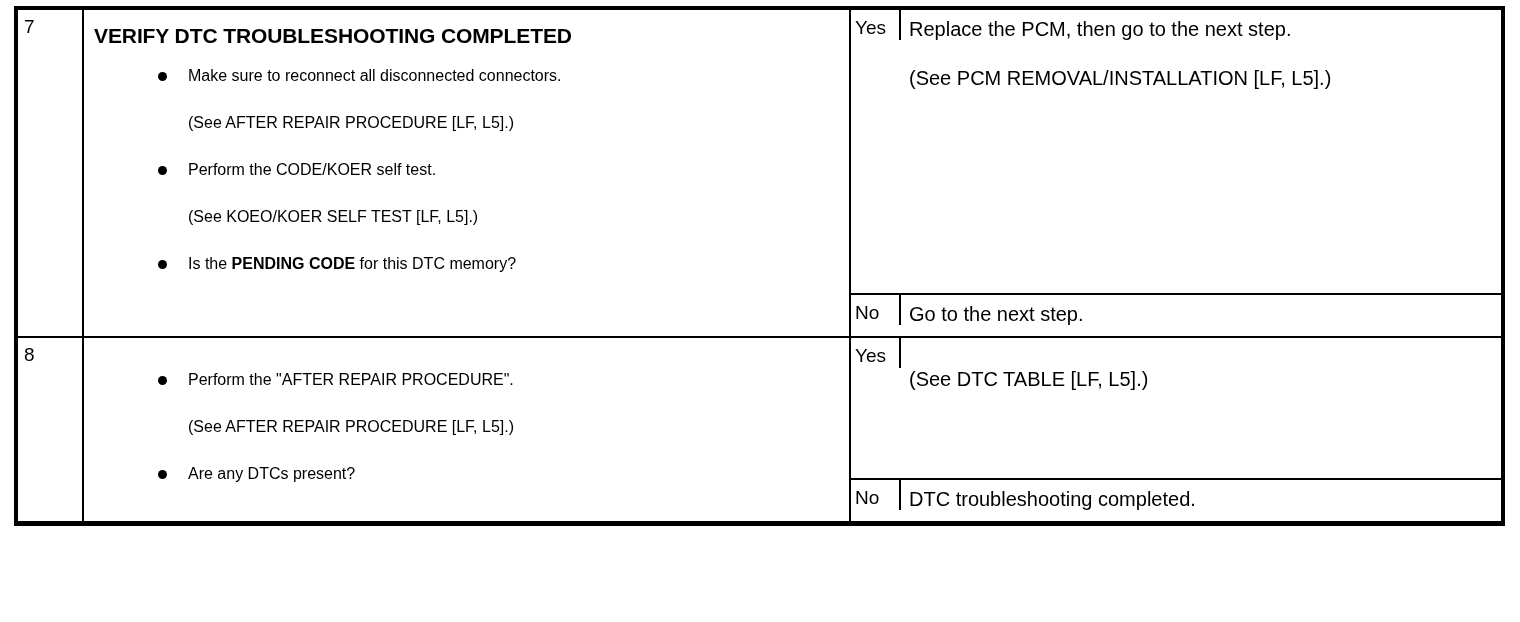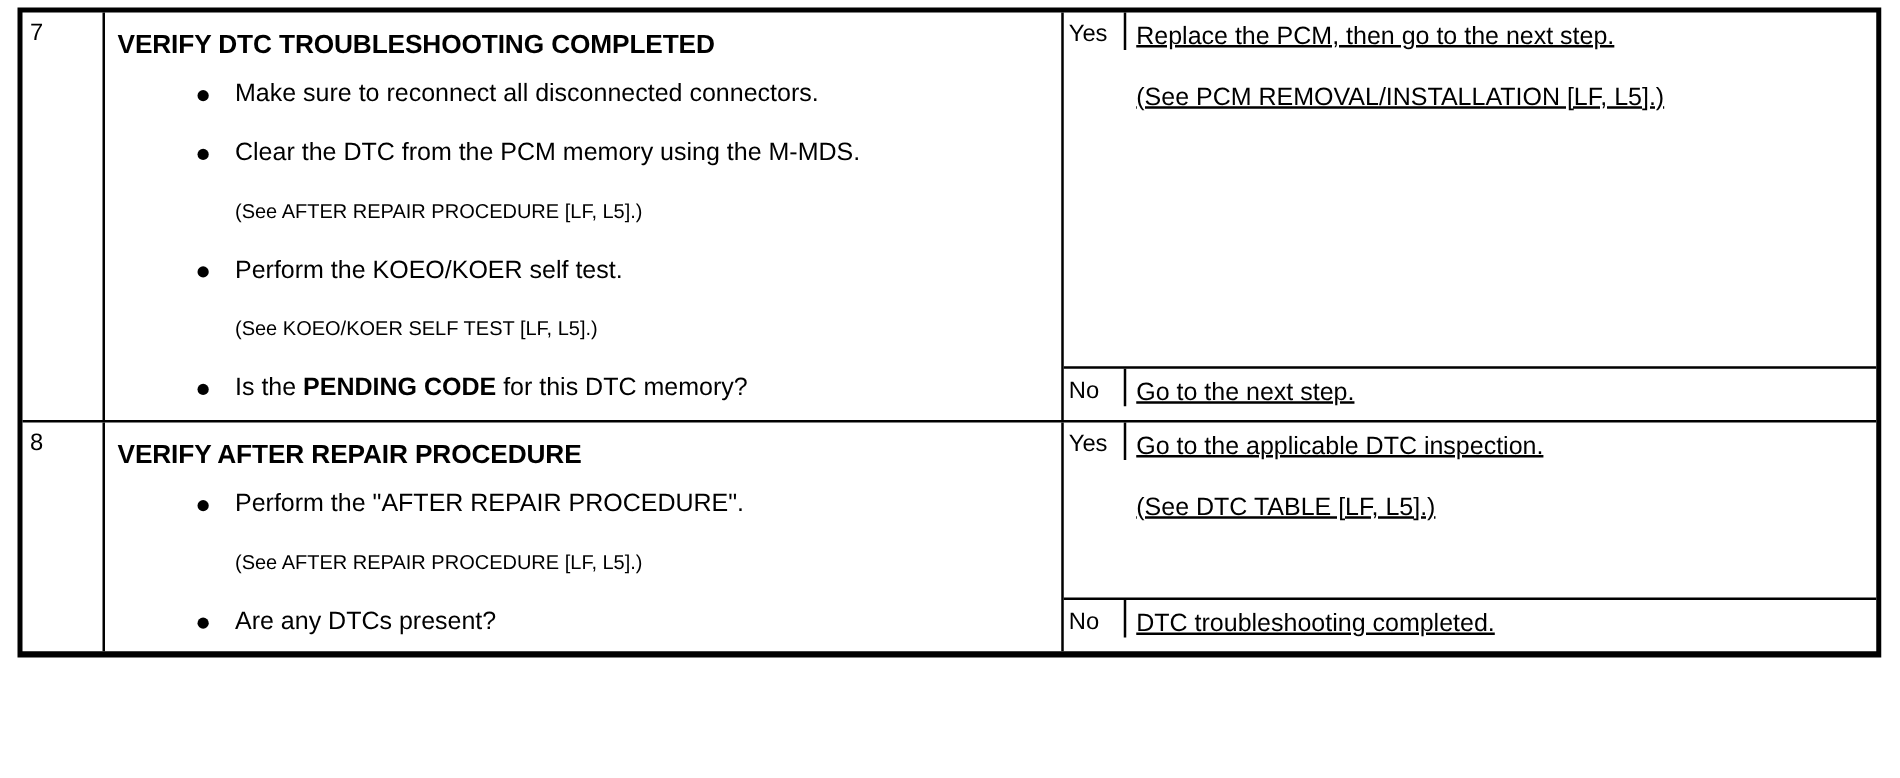--- a/index.html
+++ b/index.html
@@ -63,21 +63,21 @@
     white-space: nowrap;
   }
 
   .bullet-list {
     list-style: none;
     margin: 0;
     padding: 0 0 0 64px;
   }
   .bullet-item {
     position: relative;
-    font-size: 20px;
+    font-size: 16px;
     line-height: 27px;
     margin-top: 20px;
     padding-left: 30px;
   }
   .bullet-item:first-child { margin-top: 14px; }
   .bullet-dot {
     position: absolute;
     left: 0;
     top: 10px;
     width: 9px;
@@ -116,21 +116,20 @@
     padding: 6px 0 0 4px;
     font-size: 19px;
     line-height: 24px;
   }
   .answer-body {
     flex: 1 1 auto;
     box-sizing: border-box;
     padding: 6px 8px 8px 8px;
     font-size: 20px;
     line-height: 27px;
-    text-decoration: underline;
   }
   .answer-line { margin: 0; }
   .answer-line.spaced { margin-top: 22px; }
 </style>
 </head>
 <body>
 
 <div class="sheet">
 
   <div class="step-row">
@@ -141,32 +140,28 @@
 
     <div class="action-cell">
       <div class="action-title">VERIFY DTC TROUBLESHOOTING COMPLETED</div>
       <ul class="bullet-list">
 
         <li class="bullet-item">
           <span class="bullet-dot"></span>
           <span>Make sure to reconnect all disconnected connectors.</span>
         </li>
 
-        <li class="bullet-item">
-          <span class="bullet-dot"></span>
-          <span>Clear the DTC from the PCM memory using the M-MDS.</span>
-        </li>
 
         <li class="bullet-note">
           <span>(See AFTER REPAIR PROCEDURE [LF, L5].)</span>
         </li>
 
         <li class="bullet-item">
           <span class="bullet-dot"></span>
-          <span>Perform the KOEO/KOER self test.</span>
+          <span>Perform the CODE/KOER self test.</span>
         </li>
 
         <li class="bullet-note">
           <span>(See KOEO/KOER SELF TEST [LF, L5].)</span>
         </li>
 
         <li class="bullet-item">
           <span class="bullet-dot"></span>
           <span>Is the </span><span class="emph">PENDING CODE</span><span> for this DTC memory?</span>
         </li>
@@ -194,21 +189,20 @@
     </div>
   </div>
 
   <div class="step-row last">
 
     <div class="num-cell">
       <span>8</span>
     </div>
 
     <div class="action-cell">
-      <div class="action-title">VERIFY AFTER REPAIR PROCEDURE</div>
       <ul class="bullet-list">
 
         <li class="bullet-item">
           <span class="bullet-dot"></span>
           <span>Perform the "AFTER REPAIR PROCEDURE".</span>
         </li>
 
         <li class="bullet-note">
           <span>(See AFTER REPAIR PROCEDURE [LF, L5].)</span>
         </li>
@@ -219,21 +213,20 @@
         </li>
 
       </ul>
     </div>
 
     <div class="answer-col">
 
       <div class="answer-row divided" style="height:142px;">
         <div class="answer-label">Yes</div>
         <div class="answer-body">
-          <p class="answer-line">Go to the applicable DTC inspection.</p>
           <p class="answer-line spaced">(See DTC TABLE [LF, L5].)</p>
         </div>
       </div>
 
       <div class="answer-row" style="flex:1 1 auto;">
         <div class="answer-label">No</div>
         <div class="answer-body">
           <p class="answer-line">DTC troubleshooting completed.</p>
         </div>
       </div>

